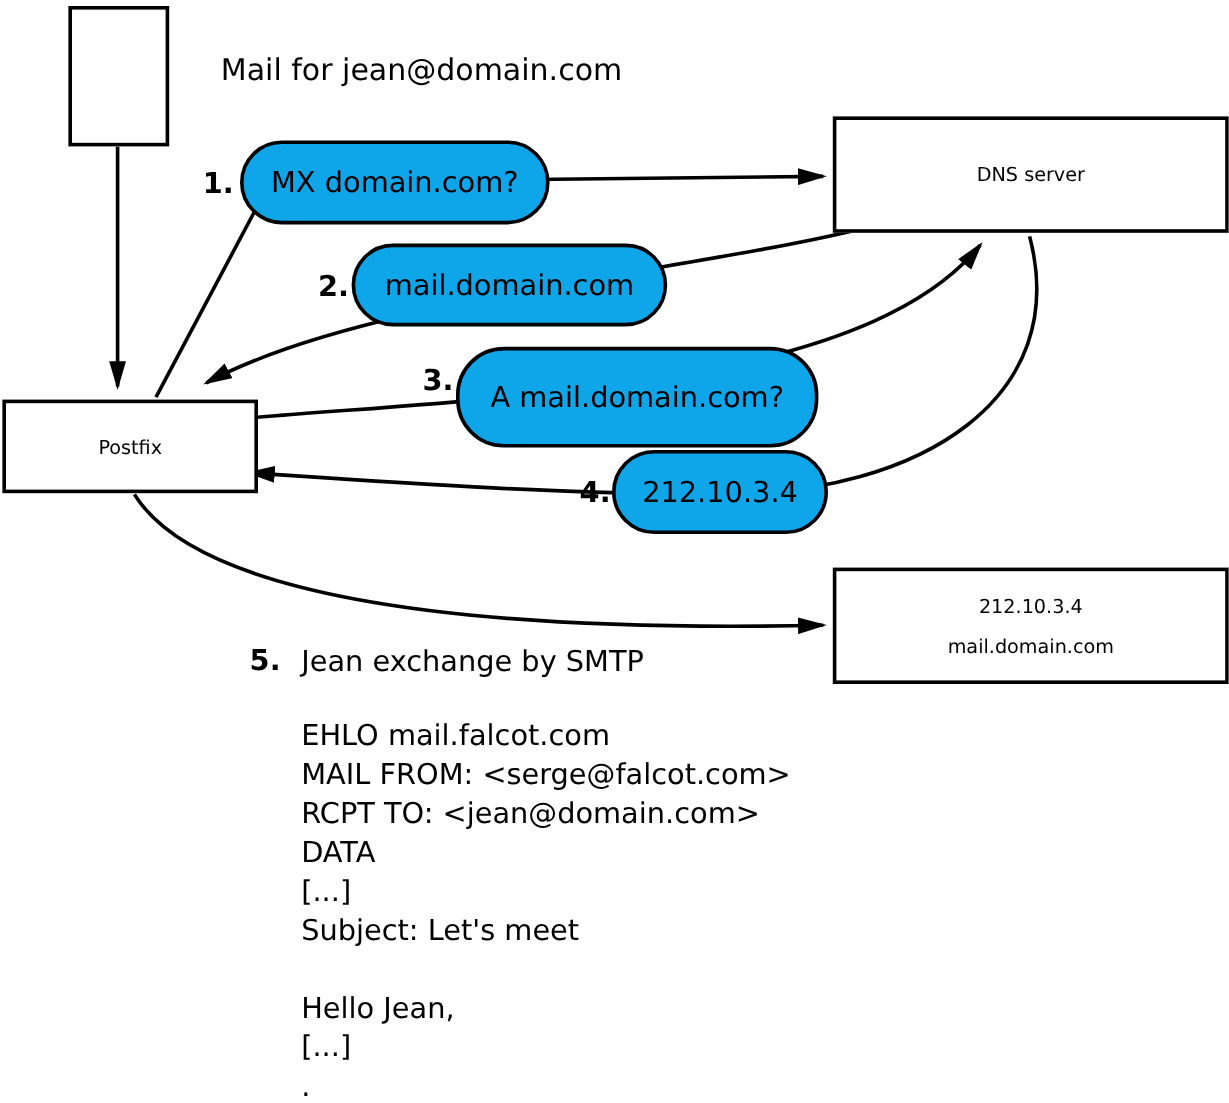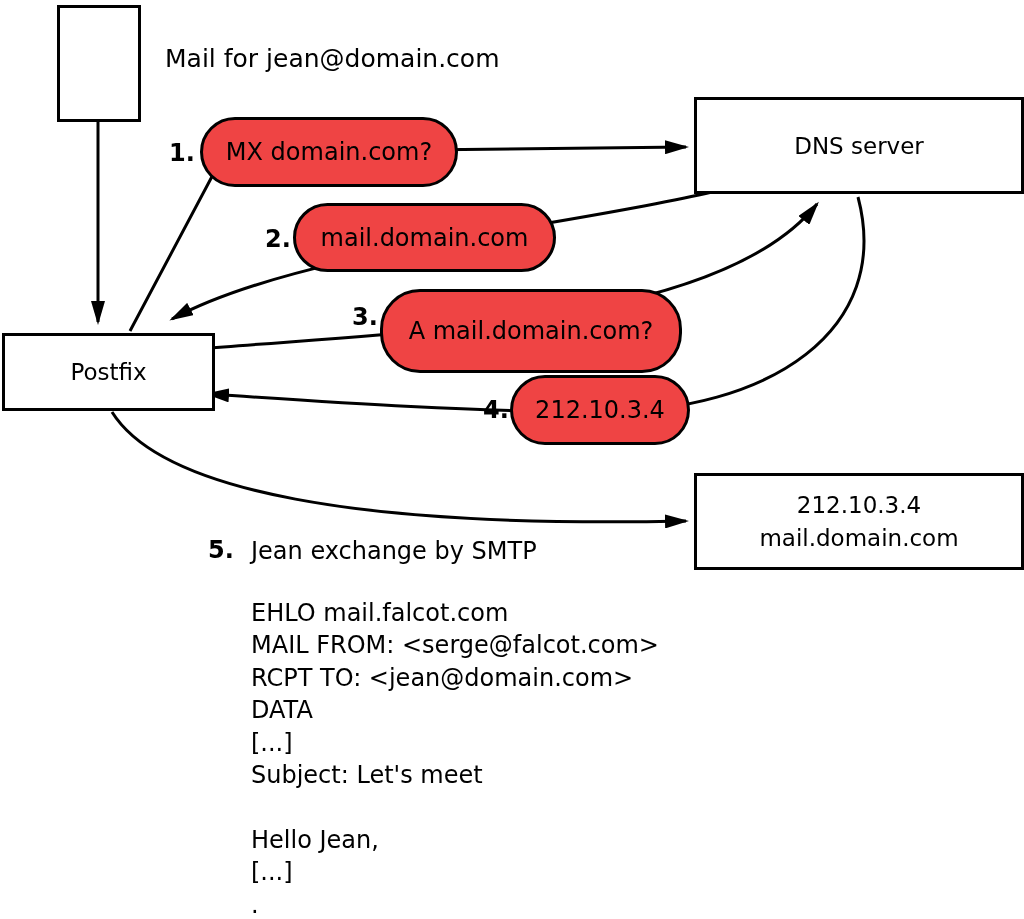--- a/index.html
+++ b/index.html
@@ -14,37 +14,37 @@
   .arrows {
     position:absolute; left:0; top:0; z-index:1;
   }
   .arrows path.line {
     fill:none; stroke:#000; stroke-width:3;
   }
   .node-box {
     position:absolute; z-index:2;
     background:#fff; border:3px solid #000;
     display:flex; align-items:center; justify-content:center;
-    font-size:23px; text-align:center;
+    font-size:16px; text-align:center;
   }
   .node-box.two-line { flex-direction:column; line-height:33px; }
   .pill {
     position:absolute; z-index:2;
-    background:#ef4444; border:3px solid #000;
+    background:#0ea5e9; border:3px solid #000;
     border-radius:40px;
     display:flex; align-items:center; justify-content:center;
     font-size:24px; white-space:nowrap;
   }
   .step-num {
     position:absolute; z-index:3;
     font-size:24px; font-weight:bold; white-space:nowrap;
   }
   .free-label {
     position:absolute; z-index:3;
-    font-size:25px; white-space:nowrap;
+    font-size:25px; white-space:nowrap;margin-left:19px;
   }
   .step5-label {
     position:absolute; z-index:3;
     font-size:24px; white-space:nowrap;
   }
   .smtp-block {
     position:absolute; z-index:3;
     left:251px; top:597px; width:520px;
     font-size:24px; line-height:32.4px;
     white-space:pre-line;

